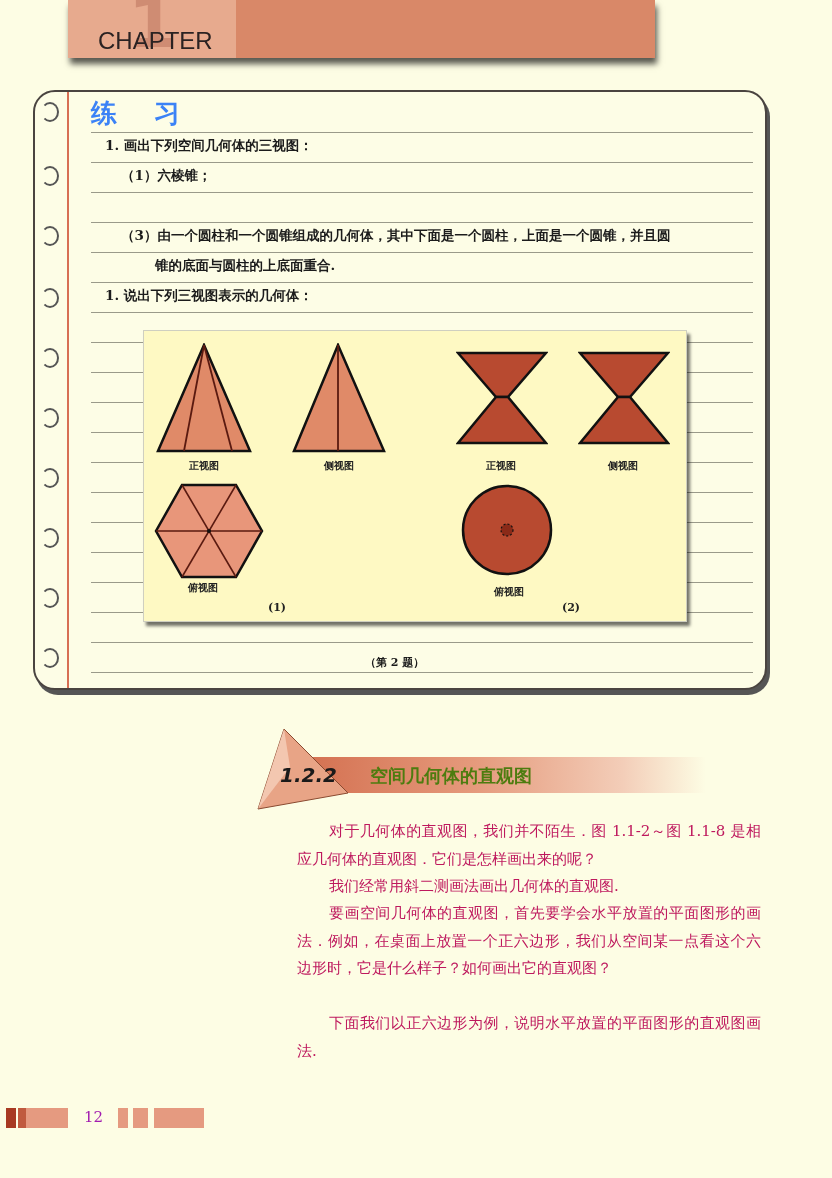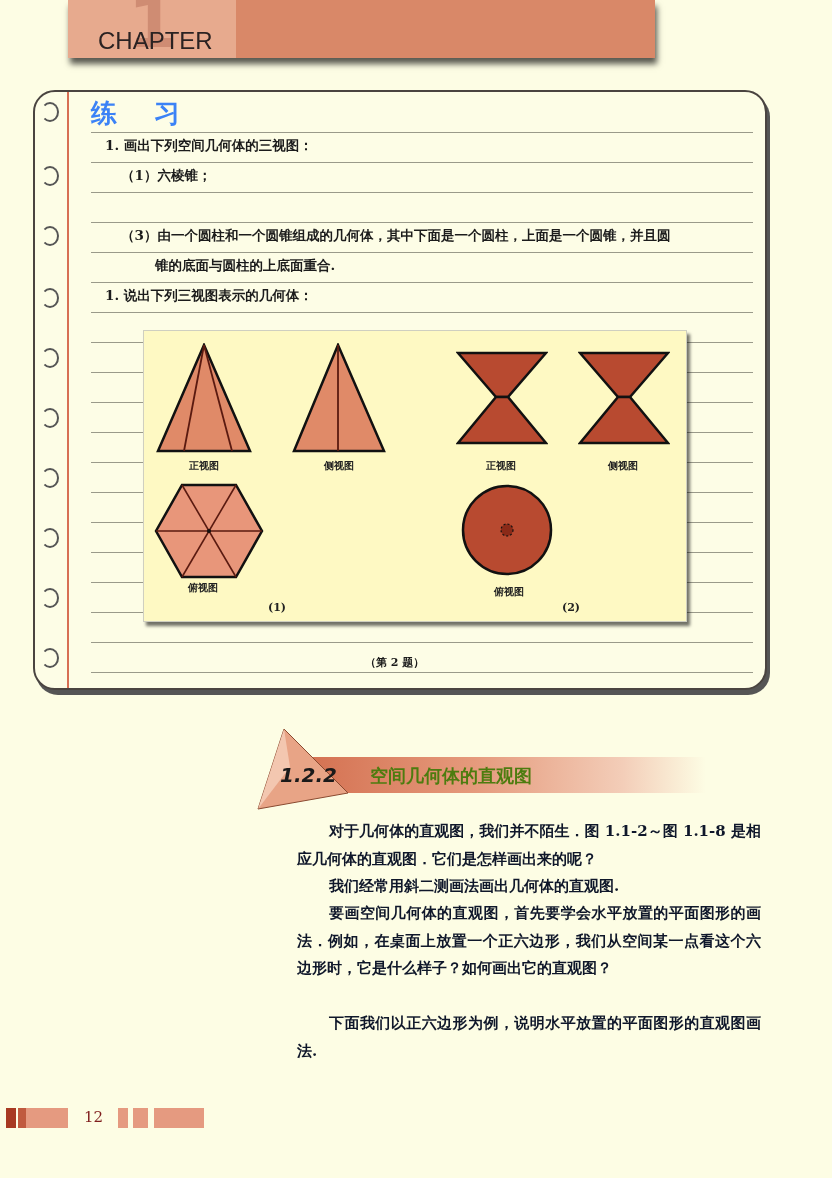--- a/index.html
+++ b/index.html
@@ -79,26 +79,26 @@
   .section-num {
     position:absolute; left:280px; top:763px; font-size:20px; font-weight:bold; font-style:italic;
     color:#1a1a1a; font-family:"DejaVu Sans","Liberation Sans",sans-serif;
   }
   .section-title {
     position:absolute; left:370px; top:764px; font-size:18px; font-weight:bold; color:#4d7c0f;
   }
   
   .para {
     position:absolute; left:297px; width:464px; font-size:15px; line-height:27.5px;
-    font-weight:bold; color:#0f172a; text-align:justify;
+    font-weight:normal; color:#be185d; text-align:justify;
   }
   .indent { text-indent:32px; }
   
   .footer-block { position:absolute; top:1108px; height:20px; background:#e59a80; }
-  .page-number { position:absolute; left:84px; top:1108px; font-size:15px; color:#7f1d1d; }
+  .page-number { position:absolute; left:84px; top:1108px; font-size:15px; color:#a21caf; }
 </style>
 </head>
 <body>
 
 <div class="header-band">
   <div class="header-left">
     <span class="chapter-num">1</span>
     <span class="chapter-label">CHAPTER</span>
   </div>
 </div>

